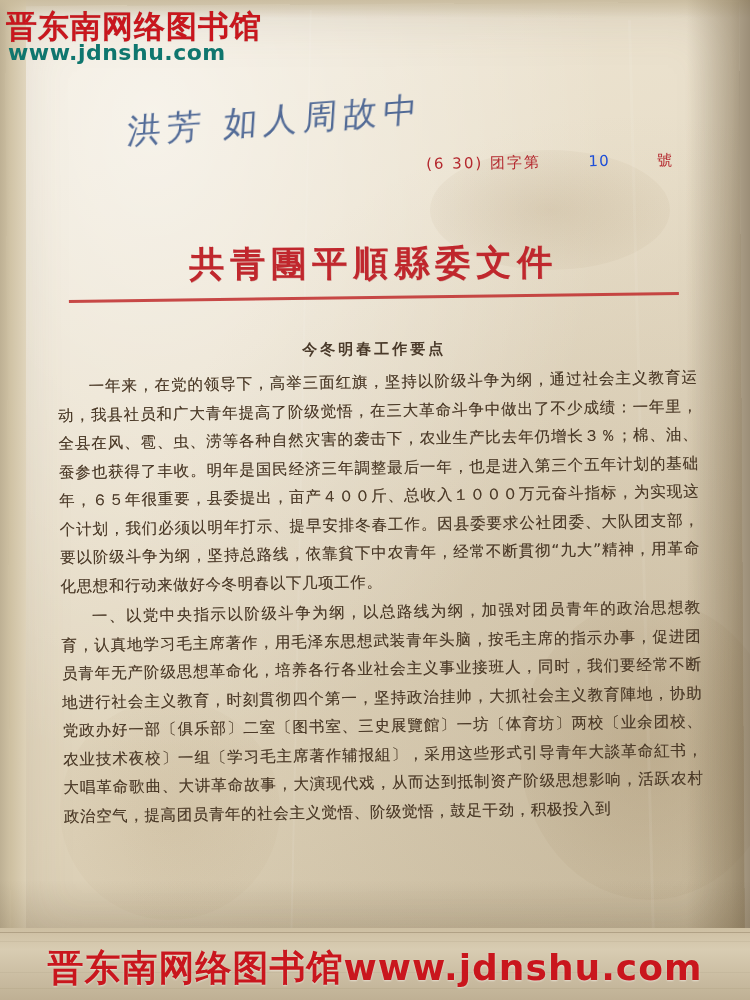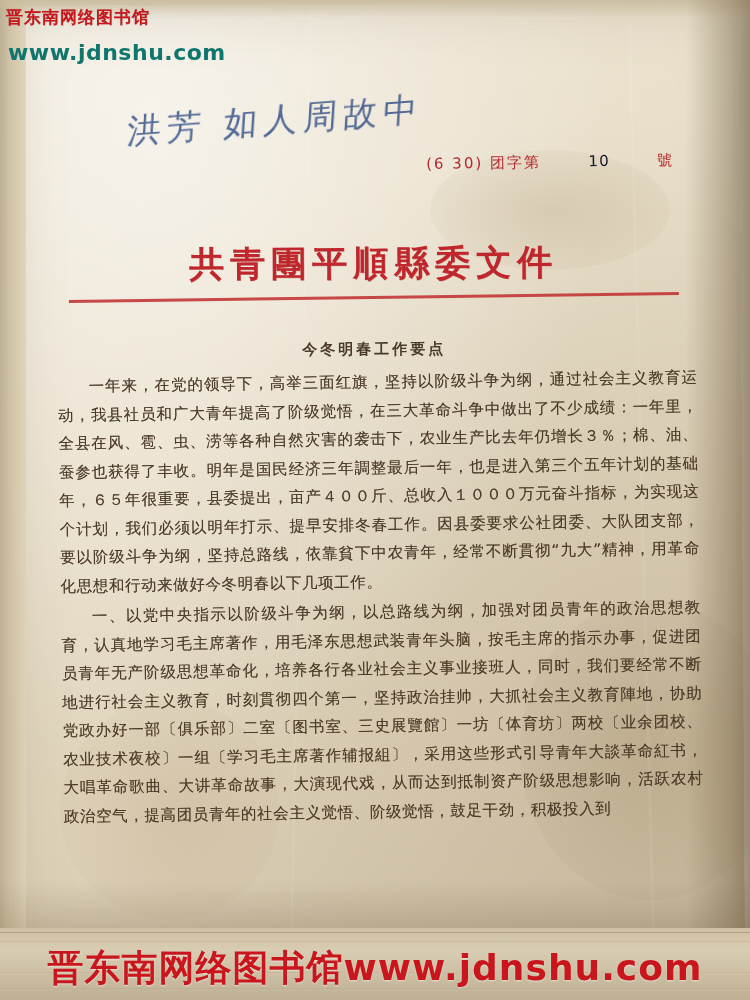--- a/index.html
+++ b/index.html
@@ -68,21 +68,21 @@
     left: 0;
     width: 750px;
   }
   
   .wm-top-title {
     position: absolute;
     left: 6px;
     top: 6px;
     font-family: "DejaVu Sans", sans-serif;
     font-weight: bold;
-    font-size: 17px;
+    font-size: 31px;
     letter-spacing: 1px;
     color: #c9161d;
     text-shadow: 0 0 1px rgba(0,0,0,0.25);
     white-space: nowrap;
   }
   .wm-top-url {
     position: absolute;
     left: 8px;
     top: 40px;
     font-family: "DejaVu Sans", sans-serif;
@@ -133,21 +133,21 @@
     letter-spacing: 2px;
     white-space: nowrap;
     transform: rotate(-0.6deg);
   }
   .docnum .blank {
     display: inline-block;
     width: 34px;
     color: #7d5a3a;
   }
   .docnum .num {
-    color: #0f172a;
+    color: #1d4ed8;
     letter-spacing: 1px;
   }
   
   .masthead {
     position: absolute;
     left: 0;
     top: 236px;
     width: 734px;
     text-align: center;
     font-family: "DejaVu Serif", serif;

